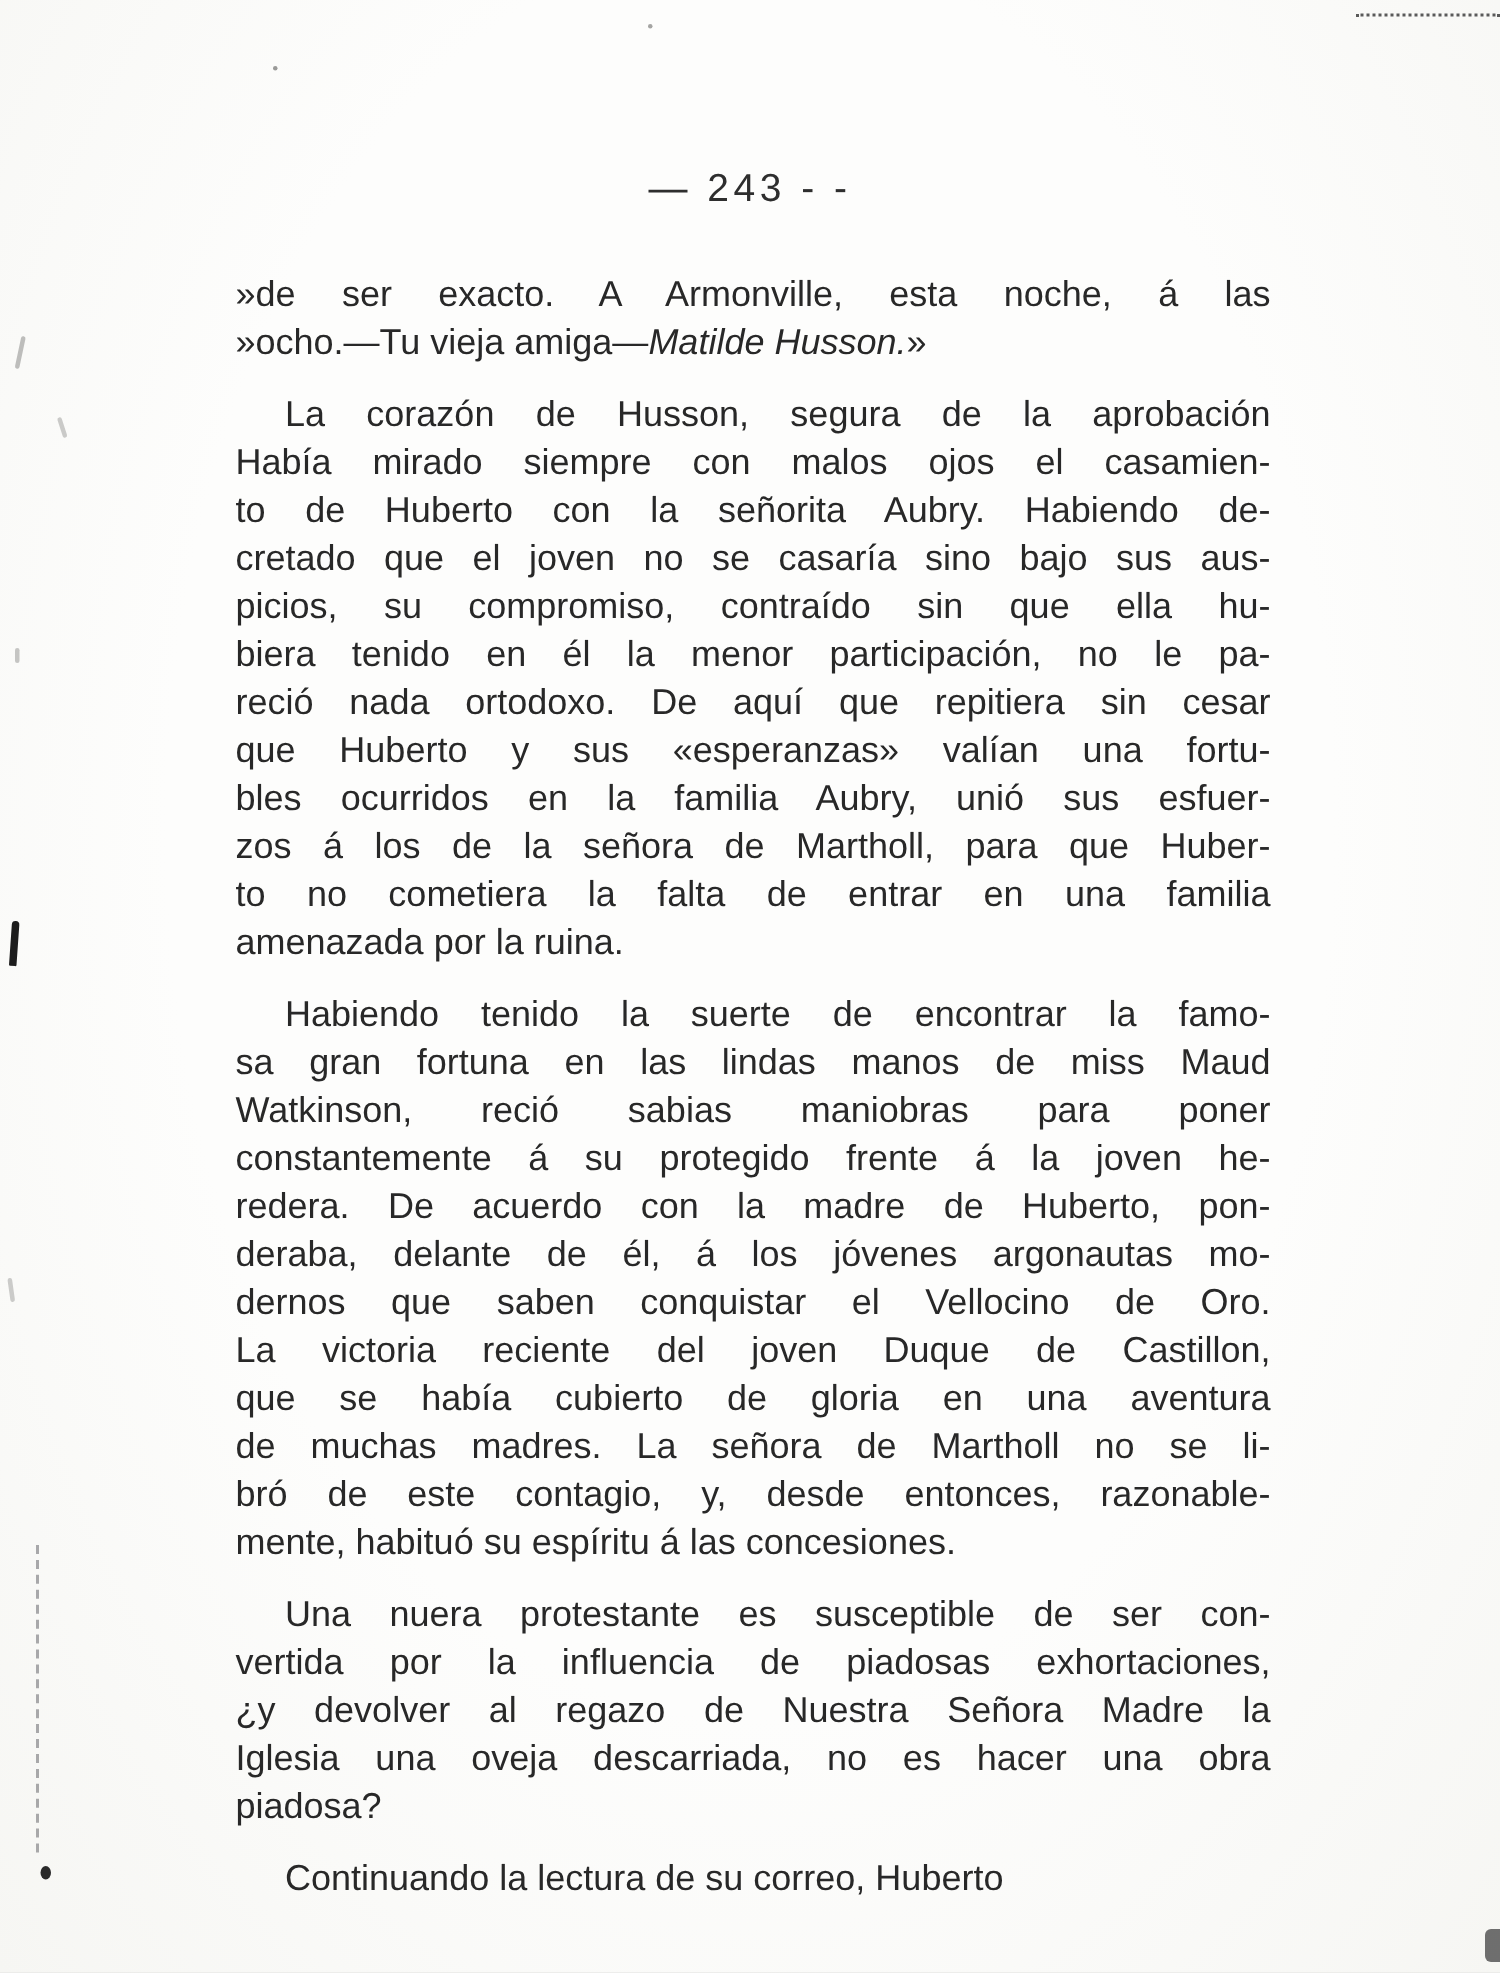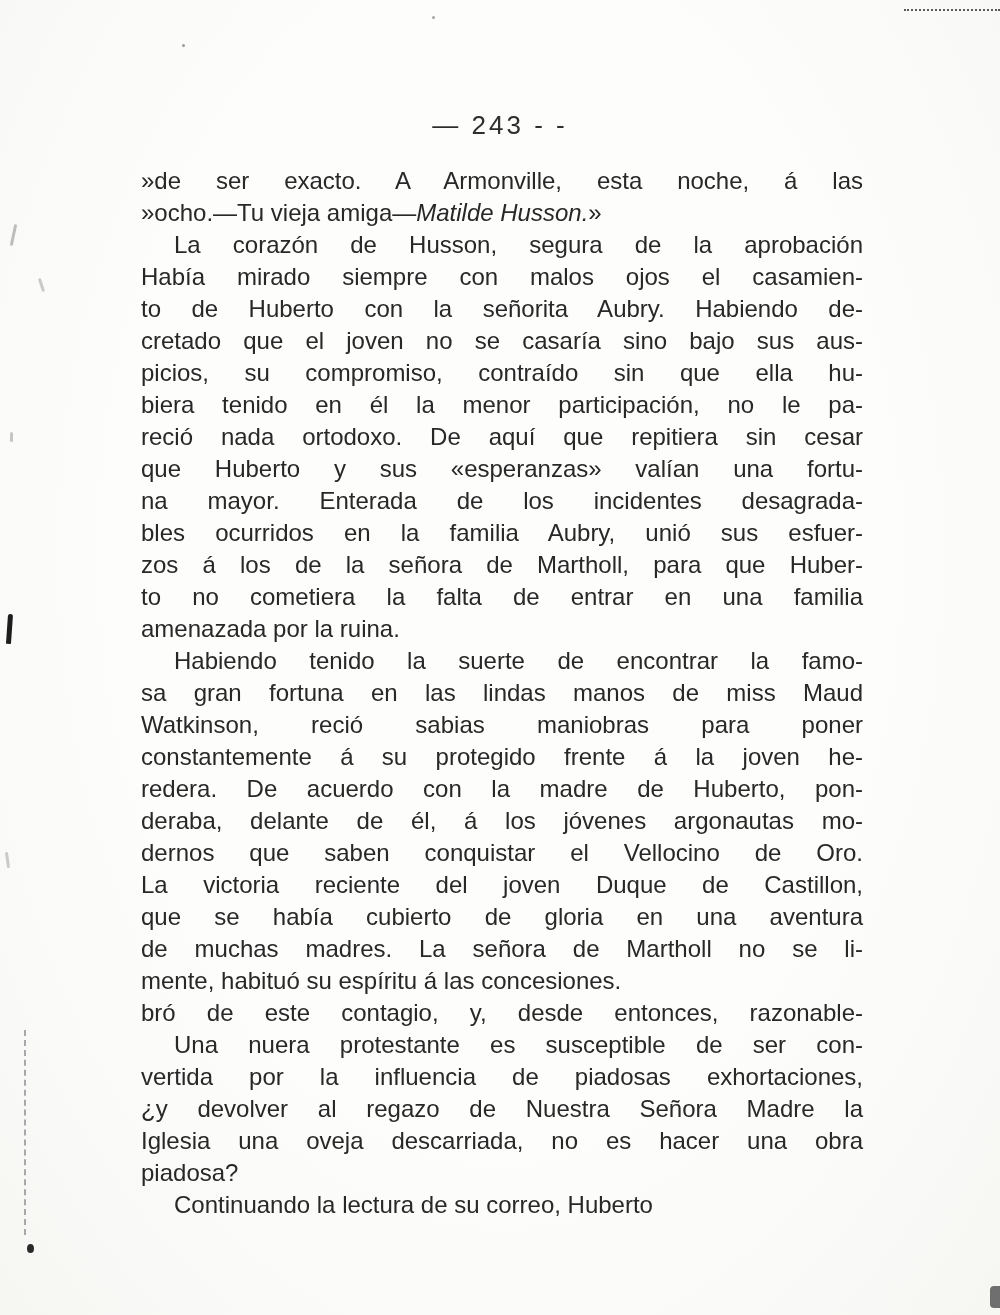--- a/index.html
+++ b/index.html
@@ -31,21 +31,21 @@
   }
   .text-block {
     position: absolute;
     top: 165px;
     left: 141px;
     width: 722px;
     font-size: 24px;
     line-height: 32px;
     color: #282828;
   }
-  .paragraph { margin: 0; padding: 0; }
+  .paragraph { margin: 16px; padding: 0; }
   .line {
     text-align: justify;
     text-align-last: justify;
     white-space: normal;
   }
   .line.last { text-align-last: left; }
   .paragraph.indent .line.first { text-indent: 33px; }
   .line i { font-style: italic; }
 
   
@@ -111,39 +111,38 @@
       </div>
       <div class="paragraph indent">
         <div class="line first"><span>La corazón de Husson, segura de la aprobación</span></div>
         <div class="line"><span>Había mirado siempre con malos ojos el casamien-</span></div>
         <div class="line"><span>to de Huberto con la señorita Aubry. Habiendo de-</span></div>
         <div class="line"><span>cretado que el joven no se casaría sino bajo sus aus-</span></div>
         <div class="line"><span>picios, su compromiso, contraído sin que ella hu-</span></div>
         <div class="line"><span>biera tenido en él la menor participación, no le pa-</span></div>
         <div class="line"><span>reció nada ortodoxo. De aquí que repitiera sin cesar</span></div>
         <div class="line"><span>que Huberto y sus «esperanzas» valían una fortu-</span></div>
-        <div class="line"><span>na mayor. Enterada de los incidentes desagrada-</span></div>
         <div class="line"><span>bles ocurridos en la familia Aubry, unió sus esfuer-</span></div>
         <div class="line"><span>zos á los de la señora de Martholl, para que Huber-</span></div>
         <div class="line"><span>to no cometiera la falta de entrar en una familia</span></div>
         <div class="line last"><span>amenazada por la ruina.</span></div>
       </div>
       <div class="paragraph indent">
         <div class="line first"><span>Habiendo tenido la suerte de encontrar la famo-</span></div>
         <div class="line"><span>sa gran fortuna en las lindas manos de miss Maud</span></div>
         <div class="line"><span>Watkinson, reció sabias maniobras para poner</span></div>
         <div class="line"><span>constantemente á su protegido frente á la joven he-</span></div>
         <div class="line"><span>redera. De acuerdo con la madre de Huberto, pon-</span></div>
         <div class="line"><span>deraba, delante de él, á los jóvenes argonautas mo-</span></div>
         <div class="line"><span>dernos que saben conquistar el Vellocino de Oro.</span></div>
         <div class="line"><span>La victoria reciente del joven Duque de Castillon,</span></div>
         <div class="line"><span>que se había cubierto de gloria en una aventura</span></div>
         <div class="line"><span>de muchas madres. La señora de Martholl no se li-</span></div>
+        <div class="line"><span>bró de este contagio, y, desde entonces, razonable-</span></div>
         <div class="line last"><span>mente, habituó su espíritu á las concesiones.</span></div>
-        <div class="line"><span>bró de este contagio, y, desde entonces, razonable-</span></div>
       </div>
       <div class="paragraph indent">
         <div class="line first"><span>Una nuera protestante es susceptible de ser con-</span></div>
         <div class="line"><span>vertida por la influencia de piadosas exhortaciones,</span></div>
         <div class="line"><span>¿y devolver al regazo de Nuestra Señora Madre la</span></div>
         <div class="line"><span>Iglesia una oveja descarriada, no es hacer una obra</span></div>
         <div class="line last"><span>piadosa?</span></div>
       </div>
       <div class="paragraph indent">
         <div class="line first last"><span>Continuando la lectura de su correo, Huberto</span></div>

